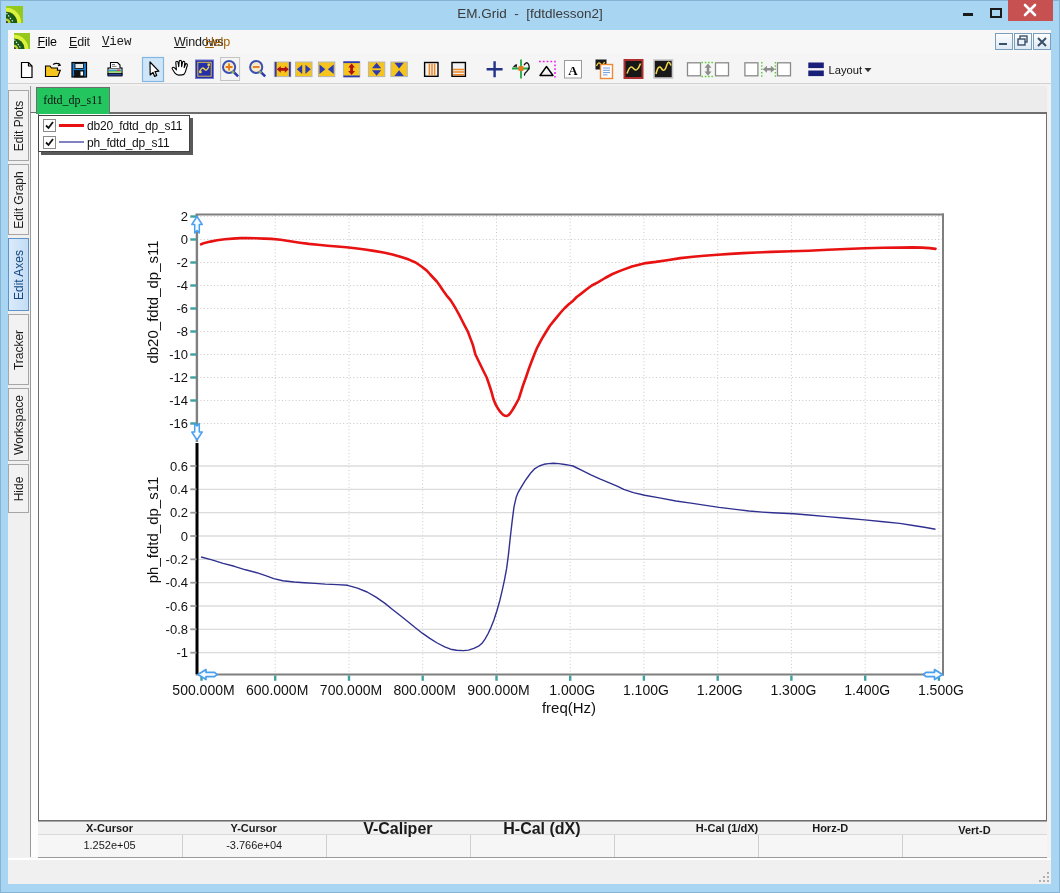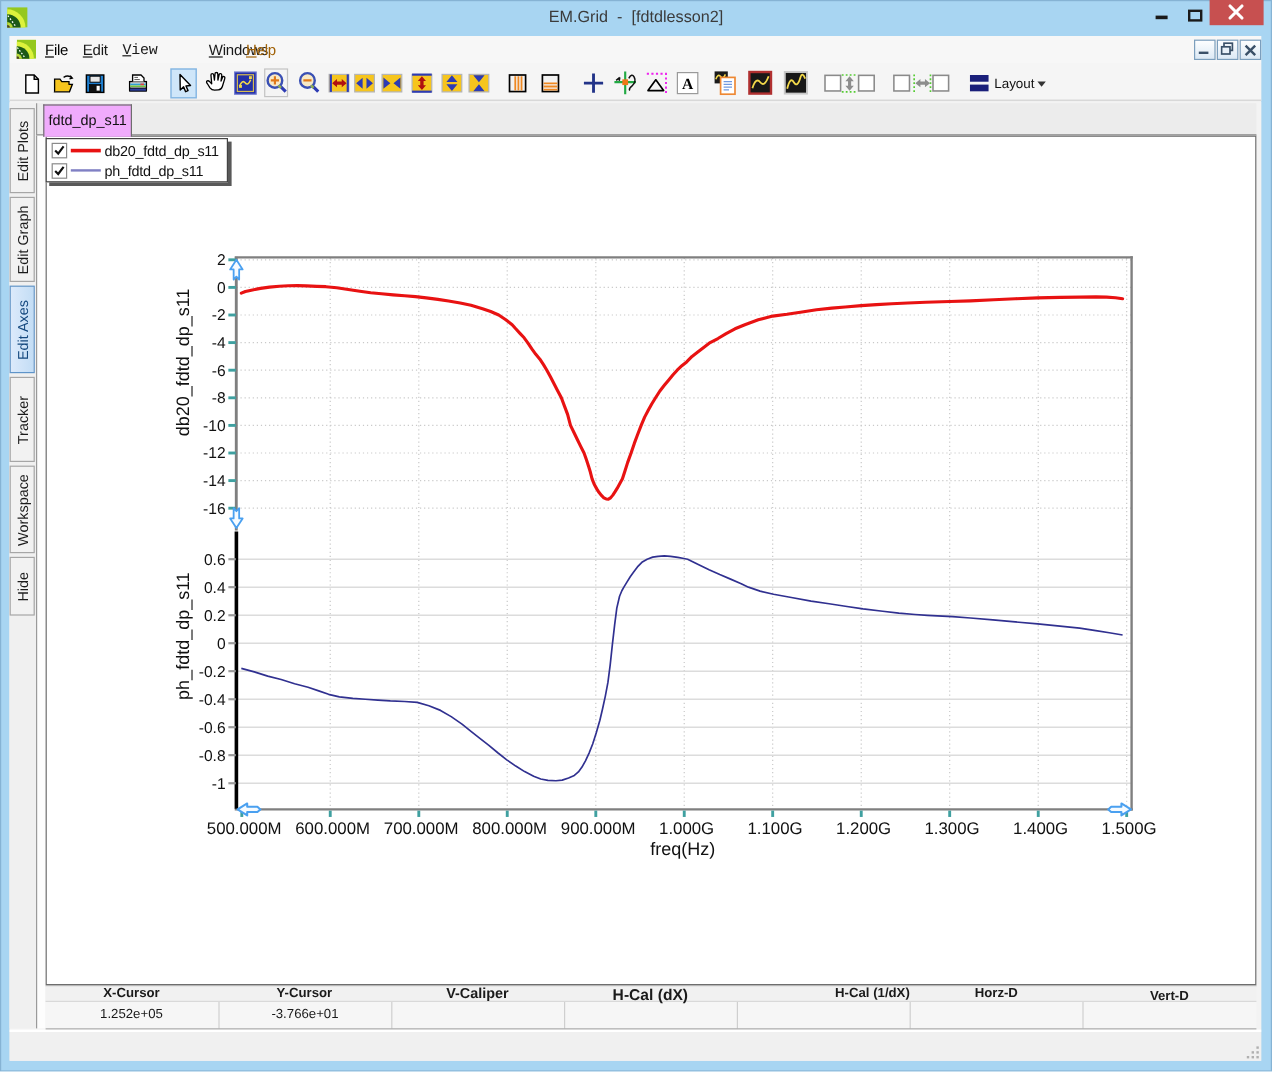--- a/index.html
+++ b/index.html
@@ -160,21 +160,21 @@
     <span style="position:absolute;left:50%;top:50%;transform:translate(-50%,-50%) rotate(-90deg);font-size:12px;color:#1b1b1b;white-space:nowrap;">Workspace</span>
   </div>
 <div style="position:absolute;left:8px;top:464px;width:21px;height:49px;background:#f2f2f2;border:1px solid #a6a6a6;box-sizing:border-box;">
     <span style="position:absolute;left:50%;top:50%;transform:translate(-50%,-50%) rotate(-90deg);font-size:12px;color:#1b1b1b;white-space:nowrap;">Hide</span>
   </div>
 
 <div style="position:absolute;left:30px;top:112.5px;width:7.5px;height:744px;background:#fdfdfd;border-left:1px solid #9a9a9a;"></div>
 
 <div style="position:absolute;left:37.5px;top:112.5px;width:1009px;height:708.5px;background:#fff;border:1px solid #6e6e6e;"></div>
 
-<div style="position:absolute;left:36px;top:86.5px;width:74px;height:27px;background:#f0abfc;border:1px solid #6e6e6e;border-bottom:none;font-size:12px;color:#111;text-align:center;line-height:25px;">fdtd_dp_s11</div>
+<div style="position:absolute;left:36px;top:86.5px;width:74px;height:27px;background:#22c55e;border:1px solid #6e6e6e;border-bottom:none;font-size:12px;color:#111;text-align:center;line-height:25px;font-family:Liberation Serif, serif;">fdtd_dp_s11</div>
 
 <div style="position:absolute;left:38px;top:115px;width:152px;height:37px;background:#fff;border:1px solid #444;box-shadow:3px 3px 0 0 #595959;"></div>
 <div style="position:absolute;left:42.5px;top:118.5px;width:13px;height:13px;background:#fff;border:1px solid #8a8a8a;"></div>
 <div style="position:absolute;left:42.5px;top:135.5px;width:13px;height:13px;background:#fff;border:1px solid #8a8a8a;"></div>
 <svg width="11" height="11" viewBox="0 0 11 11" style="position:absolute;left:44px;top:120px;">
     <path d="M2 5.5 L4.5 8 L9 2" fill="none" stroke="#111" stroke-width="1.8"></path>
   </svg>
 <svg width="11" height="11" viewBox="0 0 11 11" style="position:absolute;left:44px;top:137px;">
     <path d="M2 5.5 L4.5 8 L9 2" fill="none" stroke="#111" stroke-width="1.8"></path>
   </svg>
@@ -286,27 +286,27 @@
 <text x="940.9" y="695" font-size="14" text-anchor="middle" fill="#111">1.500G</text>
 <text x="569" y="712.5" font-size="15" text-anchor="middle" fill="#111">freq(Hz)</text>
 <text transform="translate(157.5,302) rotate(-90)" font-size="15" text-anchor="middle" fill="#111">db20_fdtd_dp_s11</text>
 <text transform="translate(157.5,530) rotate(-90)" font-size="15" text-anchor="middle" fill="#111">ph_fdtd_dp_s11</text>
 </svg>
 
 <div style="position:absolute;left:37.5px;top:821px;width:1009px;height:36px;background:#f6f6f6;border-top:1px solid #a8a8a8;">
   <div style="position:absolute;left:0;top:0;width:1009px;height:13px;background:#f1f1f1;border-bottom:1px solid #d9d9d9;"></div>
   <div style="position:absolute;left:0.0px;top:0;width:144.1px;height:12.5px;text-align:center;font-size:11px;font-weight:bold;color:#1a1a1a;line-height:13px;">X-Cursor</div>
     <div style="position:absolute;left:144.1px;top:0;width:144.1px;height:12.5px;text-align:center;font-size:11px;font-weight:bold;color:#1a1a1a;line-height:13px;">Y-Cursor</div>
-    <div style="position:absolute;left:288.3px;top:0;width:144.1px;height:12.5px;text-align:center;font-size:12px;font-weight:bold;color:#1a1a1a;line-height:13px;">V-Caliper</div>
-    <div style="position:absolute;left:432.4px;top:0;width:144.1px;height:12.5px;text-align:center;font-size:13px;font-weight:bold;color:#1a1a1a;line-height:13px;">H-Cal (dX)</div>
+    <div style="position:absolute;left:288.3px;top:0;width:144.1px;height:12.5px;text-align:center;font-size:16px;font-weight:bold;color:#1a1a1a;line-height:13px;">V-Caliper</div>
+    <div style="position:absolute;left:432.4px;top:0;width:144.1px;height:12.5px;text-align:center;font-size:16px;font-weight:bold;color:#1a1a1a;line-height:13px;">H-Cal (dX)</div>
     <div style="position:absolute;left:576.6px;top:0;width:144.1px;height:12.5px;text-align:right;font-size:11px;font-weight:bold;color:#1a1a1a;line-height:13px;">H-Cal (1/dX)</div>
     <div style="position:absolute;left:720.7px;top:0;width:144.1px;height:12.5px;text-align:center;font-size:11px;font-weight:bold;color:#1a1a1a;line-height:13px;">Horz-D</div>
     <div style="position:absolute;left:864.9px;top:2px;width:144.1px;height:12.5px;text-align:center;font-size:11px;font-weight:bold;color:#1a1a1a;line-height:13px;">Vert-D</div>
   <div style="position:absolute;left:0.0px;top:13px;width:144.1px;height:22px;text-align:center;font-size:11px;color:#1a1a1a;line-height:20px;border-left:none;box-sizing:border-box;">1.252e+05</div>
-    <div style="position:absolute;left:144.1px;top:13px;width:144.1px;height:22px;text-align:center;font-size:11px;color:#1a1a1a;line-height:20px;border-left:1px solid #cfcfcf;box-sizing:border-box;">-3.766e+01</div>
+    <div style="position:absolute;left:144.1px;top:13px;width:144.1px;height:22px;text-align:center;font-size:11px;color:#1a1a1a;line-height:20px;border-left:1px solid #cfcfcf;box-sizing:border-box;">-3.766e+04</div>
     <div style="position:absolute;left:288.3px;top:13px;width:144.1px;height:22px;text-align:center;font-size:11px;color:#1a1a1a;line-height:20px;border-left:1px solid #cfcfcf;box-sizing:border-box;"></div>
     <div style="position:absolute;left:432.4px;top:13px;width:144.1px;height:22px;text-align:center;font-size:11px;color:#1a1a1a;line-height:20px;border-left:1px solid #cfcfcf;box-sizing:border-box;"></div>
     <div style="position:absolute;left:576.6px;top:13px;width:144.1px;height:22px;text-align:center;font-size:11px;color:#1a1a1a;line-height:20px;border-left:1px solid #cfcfcf;box-sizing:border-box;"></div>
     <div style="position:absolute;left:720.7px;top:13px;width:144.1px;height:22px;text-align:center;font-size:11px;color:#1a1a1a;line-height:20px;border-left:1px solid #cfcfcf;box-sizing:border-box;"></div>
     <div style="position:absolute;left:864.9px;top:13px;width:144.1px;height:22px;text-align:center;font-size:11px;color:#1a1a1a;line-height:20px;border-left:1px solid #cfcfcf;box-sizing:border-box;"></div>
 </div>
 <div style="position:absolute;left:37.5px;top:857px;width:1009px;height:1px;background:#9a9a9a;"></div>
 <div style="position:absolute;left:8px;top:858px;width:1043px;height:2px;background:#fff;"></div>
 
 <div style="position:absolute;left:8px;top:860px;width:1043px;height:24px;background:#f0f0f0;"></div>

